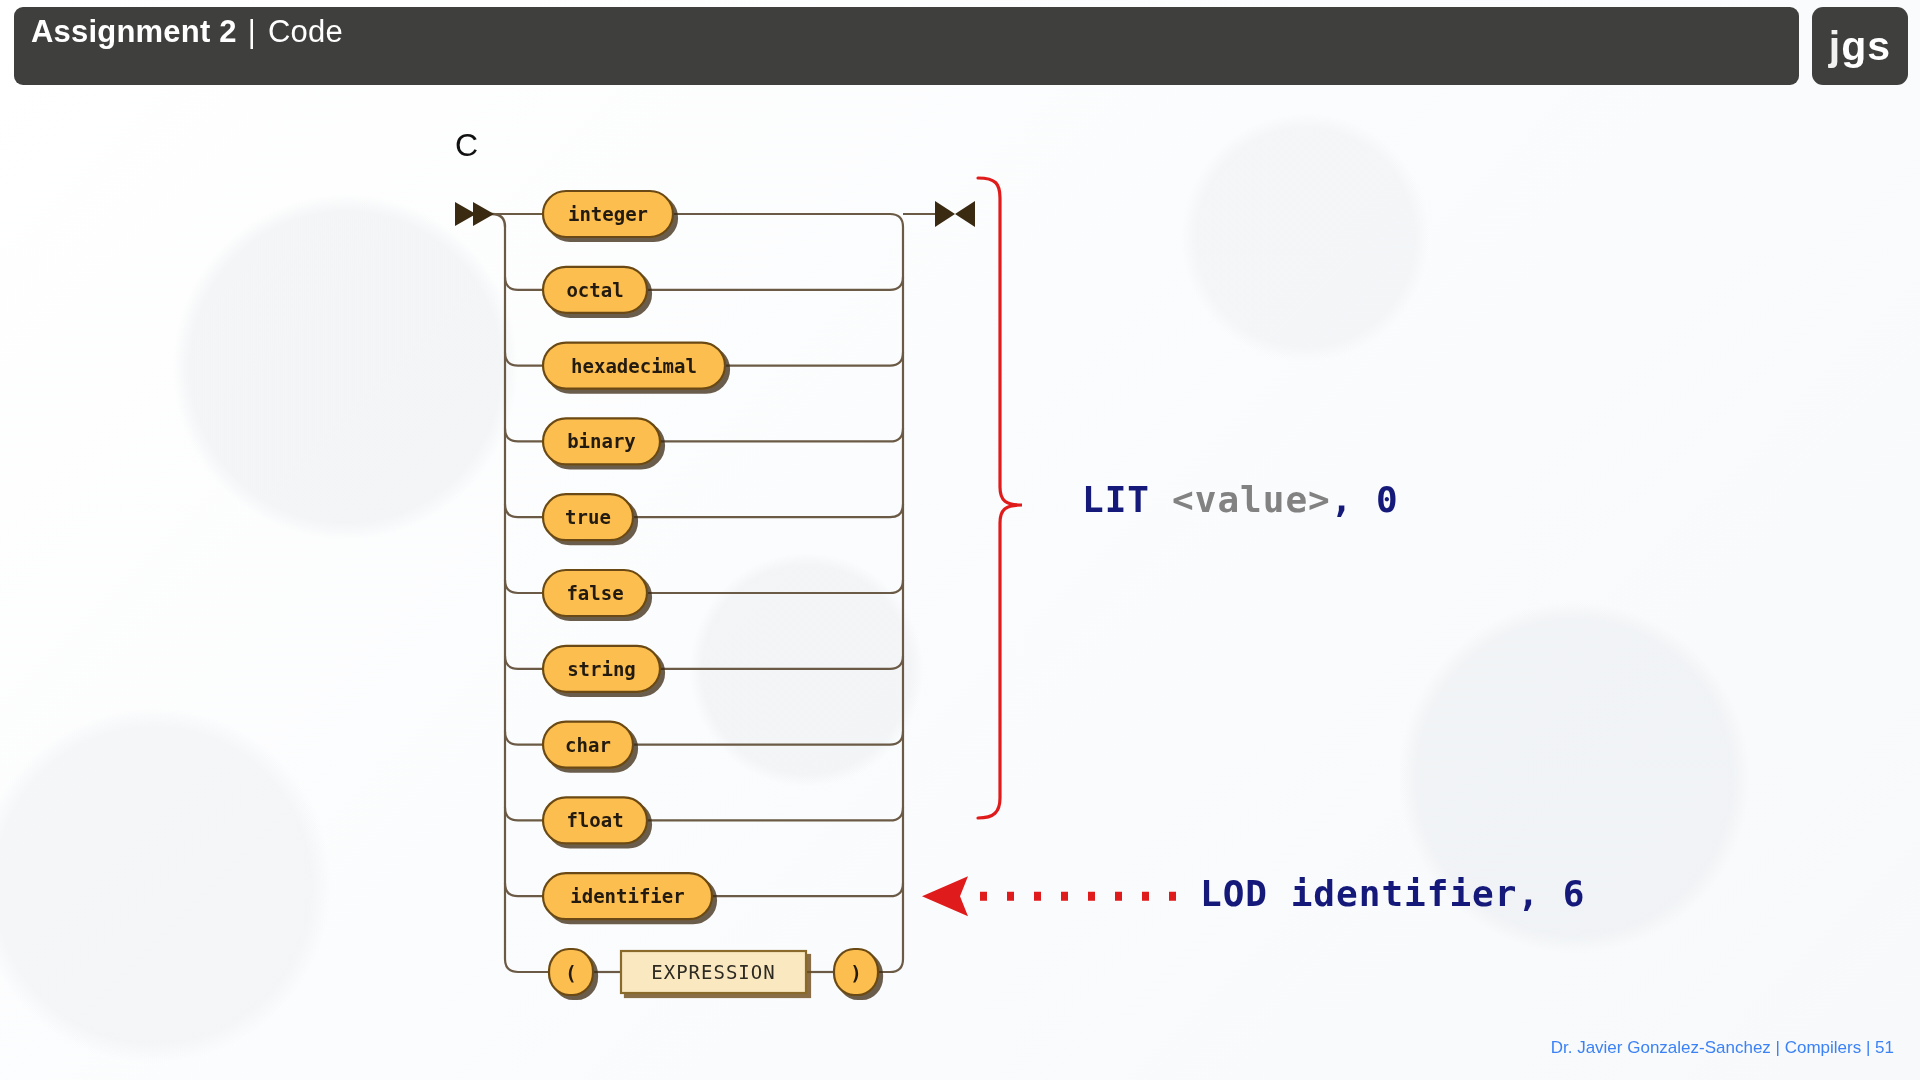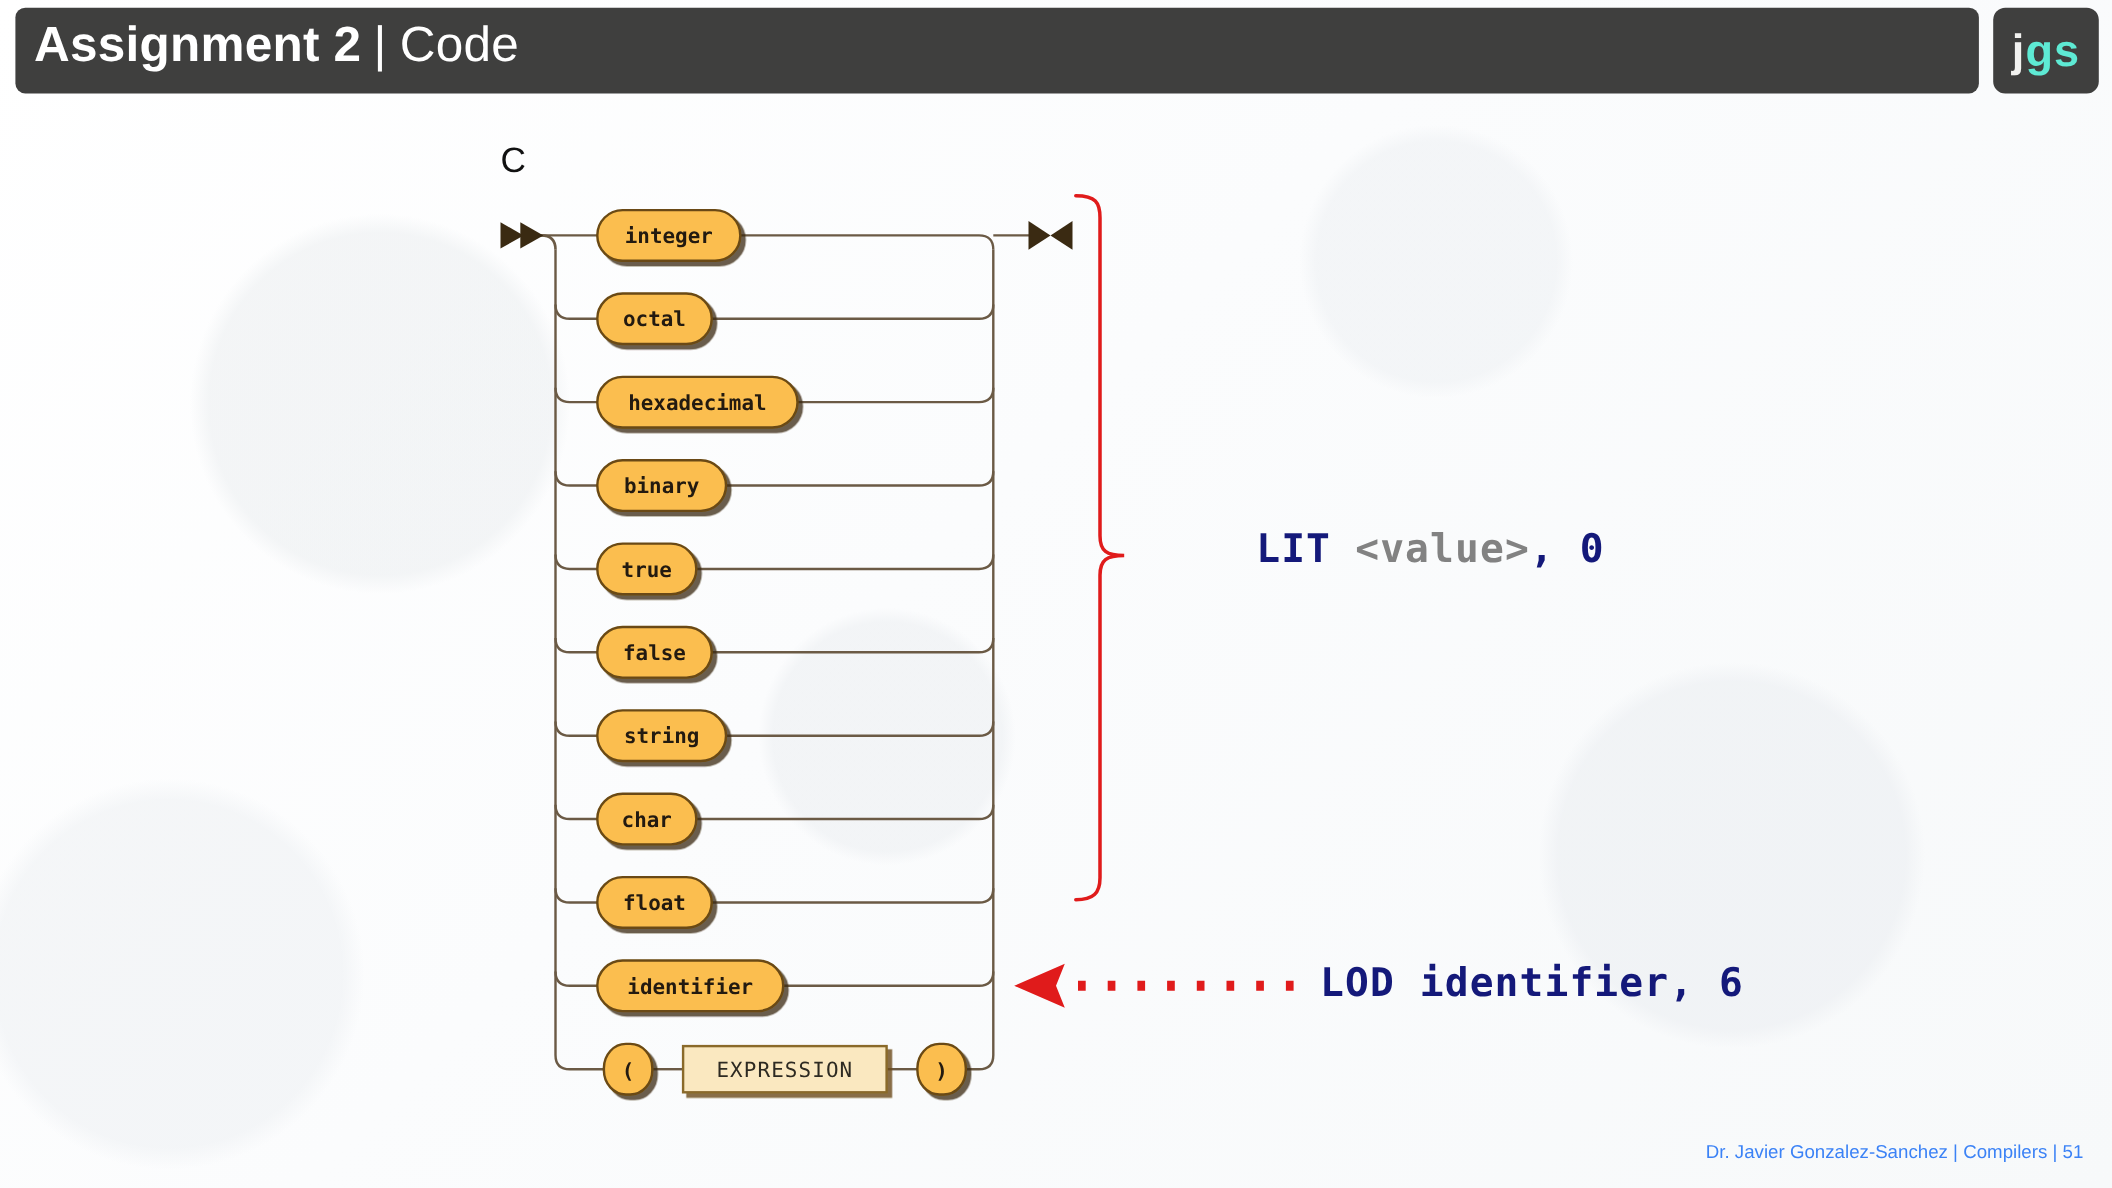--- a/index.html
+++ b/index.html
@@ -23,38 +23,38 @@
     pointer-events:none;
   }
 
   
   .header-bar{
     position:absolute;left:14px;top:7px;width:1785px;height:78px;
     background:#3f3f3e;border-radius:9px;
   }
   .header-title{
     position:absolute;left:31px;top:14px;
-    font-size:45px;color:#ffffff;white-space:nowrap;
+    font-size:31px;color:#ffffff;white-space:nowrap;
     letter-spacing:.2px;
   }
   .header-title .t-bold{font-weight:bold;}
   .header-title .t-sep{font-weight:300;color:#ffffff;margin:0 12px 0 11px;}
   .header-title .t-light{font-weight:300;}
 
   .logo-box{
     position:absolute;left:1812px;top:7px;width:96px;height:78px;
     background:#3f3f3e;border-radius:11px;
   }
   .logo-text{
     position:absolute;left:0;top:0;width:96px;height:78px;
     display:flex;align-items:center;justify-content:center;
     font-size:41px;font-weight:bold;letter-spacing:1px;
   }
   .logo-j{color:#f2f2f0;}
-  .logo-gs{color:#5eead4;}
+  .logo-gs{color:#ffffff;}
 
   
   #diagram{position:absolute;left:0;top:0;}
 
   .node-label{
     font-family:"DejaVu Sans Mono", monospace;
     font-weight:bold;font-size:19px;fill:#231a10;
   }
   .nt-label{
     font-family:"DejaVu Sans Mono", monospace;
@@ -65,21 +65,21 @@
     font-size:32px;color:#111111;font-family:"Liberation Sans",sans-serif;
   }
 
   
   .annot{
     position:absolute;
     font-family:"DejaVu Sans Mono", monospace;
     font-weight:bold;font-size:36px;
     letter-spacing:1px;white-space:nowrap;
   }
-  .annot-lit{left:1142px;top:479px;}
+  .annot-lit{left:1082px;top:479px;}
   .annot-lod{left:1200px;top:873px;}
   .navy{color:#14197a;}
   .grey{color:#828282;}
 
   
   .footer{
     position:absolute;right:26px;bottom:22px;
     font-size:17px;color:#3b82f6;white-space:nowrap;
     font-family:"Liberation Sans",sans-serif;
   }

